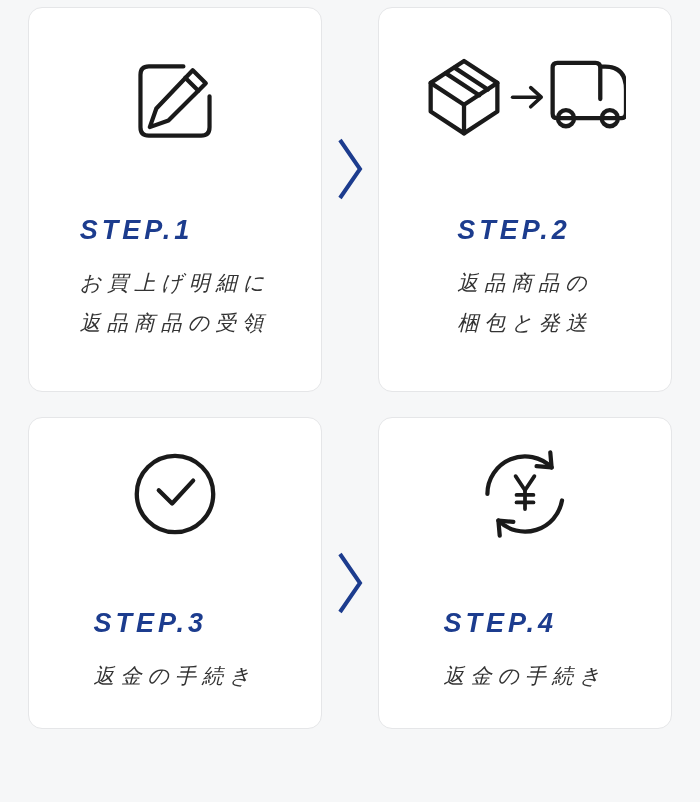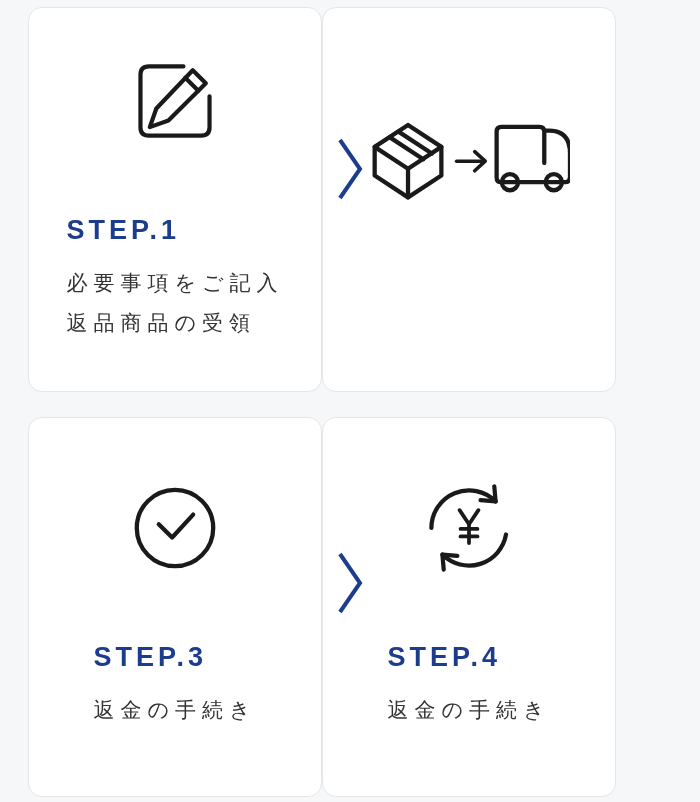--- a/index.html
+++ b/index.html
@@ -5,33 +5,33 @@
   html,body{margin:0;padding:0;}
   body{
     width:700px;height:802px;
     background:#f6f7f8;
     font-family:"Liberation Sans","DejaVu Sans",sans-serif;
     overflow:hidden;
   }
   .wrap{box-sizing:border-box;width:700px;padding:7px 28px 5px;}
   .row{
     position:relative;
-    display:flex;
+    display:flex;justify-content:space-between;font-style:italic;
   }
   .row-1{margin-bottom:25px;}
   .card{
     box-sizing:border-box;
     width:294px;height:385px;
     background:#ffffff;
     border:1px solid #e5e6e8;
     border-radius:14px;
     display:flex;flex-direction:column;
     align-items:center;justify-content:center;
   }
-  .row-2 .card{height:380px;}
+  .row-2 .card{height:312px;}
   .icon-wrap{
     height:88px;
     display:flex;align-items:center;justify-content:center;
     margin-bottom:70px;
   }
   .text-block{text-align:left;}
   .step-label{
     font-size:27px;font-weight:bold;
     letter-spacing:4px;
     color:#1c3c8e;
@@ -64,21 +64,21 @@
       <div class="icon-wrap">
         <svg width="84" height="84" viewBox="0 0 90 90">
           <path class="ico" d="M54 8 H17 Q8 8 8 17 V73 Q8 82 17 82 H73 Q82 82 82 73 V40"></path>
           <path class="ico" d="M18 73 L25 53 L64 12 L78 26 L38 66 Z"></path>
           <path class="ico" d="M56 20 L70 34"></path>
         </svg>
       </div>
       <div class="text-block">
         <div class="step-label">STEP.1</div>
         <div class="desc">
-          <div>必要事項をご記入</div>
+          <div>お買上げ明細に</div>
           <div>返品商品の受領</div>
         </div>
       </div>
     </div>
 
     <div class="connector">
       <svg width="26" height="62" viewBox="0 0 26 62">
         <polyline class="chev" points="3,2 23,31 3,60"></polyline>
       </svg>
     </div>
@@ -95,20 +95,27 @@
 
           <path class="ico" style="stroke-width:3.8" d="M93 42 H121"></path>
           <path class="ico" style="stroke-width:3.8" d="M112 32 L123 42 L112 52"></path>
 
           <g transform="translate(132,6)">
             <path class="ico" d="M53 38 L53 5 Q53 0 48 0 L8 0 Q3 0 3 5 L3 53 Q3 58 8 58 L75 58 Q80 58 80 52 L80 28 Q80 4 58 4 L53 4"></path>
             <circle class="ico" cx="17" cy="58" r="8.5" fill="#ffffff"></circle>
             <circle class="ico" cx="63" cy="58" r="8.5" fill="#ffffff"></circle>
           </g>
         </svg>
+      </div>
+      <div class="text-block">
+        <div class="step-label">STEP.2</div>
+        <div class="desc">
+          <div>返品商品の</div>
+          <div>梱包と発送</div>
+        </div>
       </div>
     </div>
 
   </div>
 
   <div class="row row-2">
 
     <div class="card">
       <div class="icon-wrap">
         <svg width="86" height="86" viewBox="0 0 90 90">

